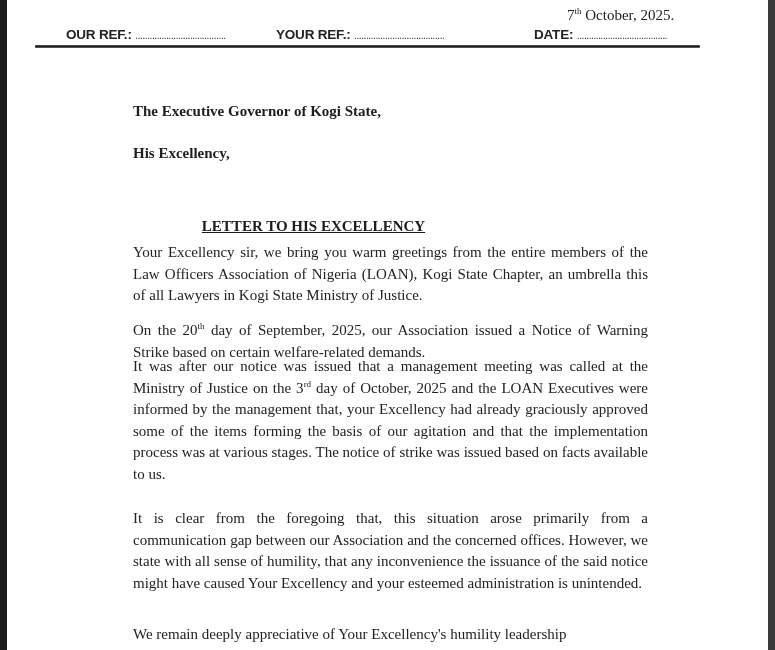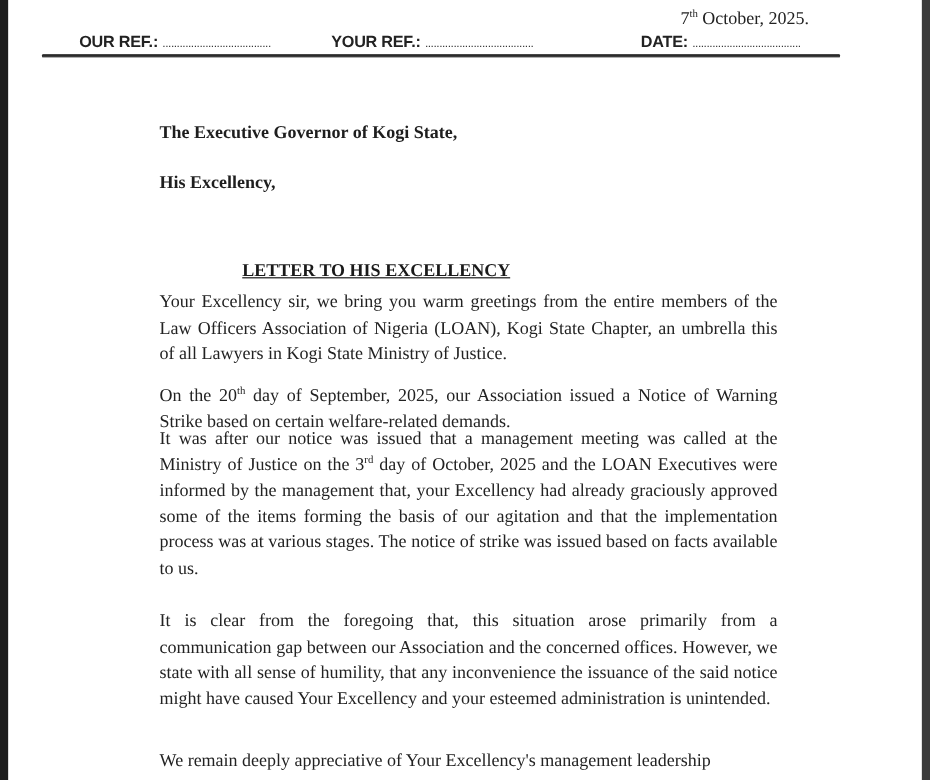--- a/index.html
+++ b/index.html
@@ -86,13 +86,13 @@
 <div class="title">LETTER TO HIS EXCELLENCY</div>
 
 <div class="para p1">Your Excellency sir, we bring you warm greetings from the entire members of the Law Officers Association of Nigeria (LOAN), Kogi State Chapter, an umbrella this of all Lawyers in Kogi State Ministry of Justice.</div>
 
 <div class="para p2"><span>On the 20</span><sup>th</sup><span> day of September, 2025, our Association issued a Notice of Warning Strike based on certain welfare-related demands.</span></div>
 
 <div class="para p3"><span>It was after our notice was issued that a management meeting was called at the Ministry of Justice on the 3</span><sup>rd</sup><span> day of October, 2025 and the LOAN Executives were informed by the management that, your Excellency had already graciously approved some of the items forming the basis of our agitation and that the implementation process was at various stages. The notice of strike was issued based on facts available to us.</span></div>
 
 <div class="para p4">It is clear from the foregoing that, this situation arose primarily from a communication gap between our Association and the concerned offices. However, we state with all sense of humility, that any inconvenience the issuance of the said notice might have caused Your Excellency and your esteemed administration is unintended.</div>
 
-<div class="para p5">We remain deeply appreciative of Your Excellency's management leadership</div>
+<div class="para p5">We remain deeply appreciative of Your Excellency's humility leadership</div>
 
 </body></html>

